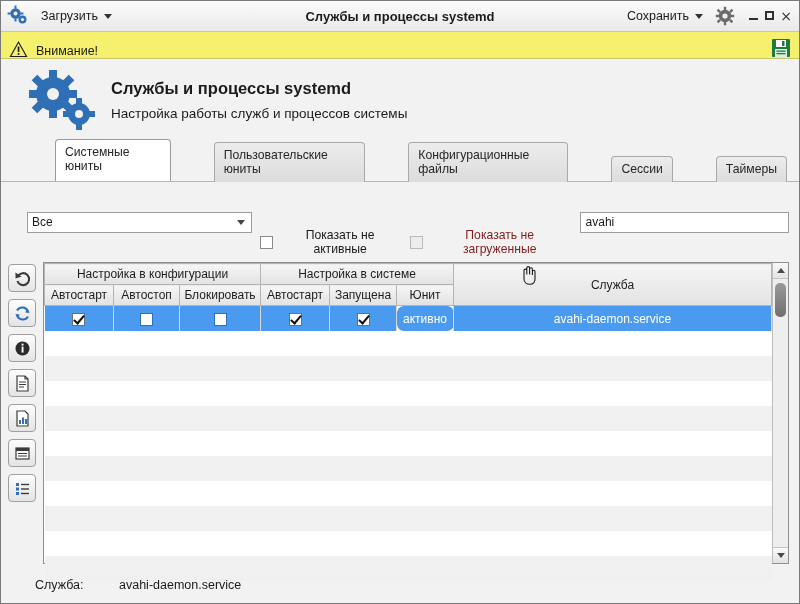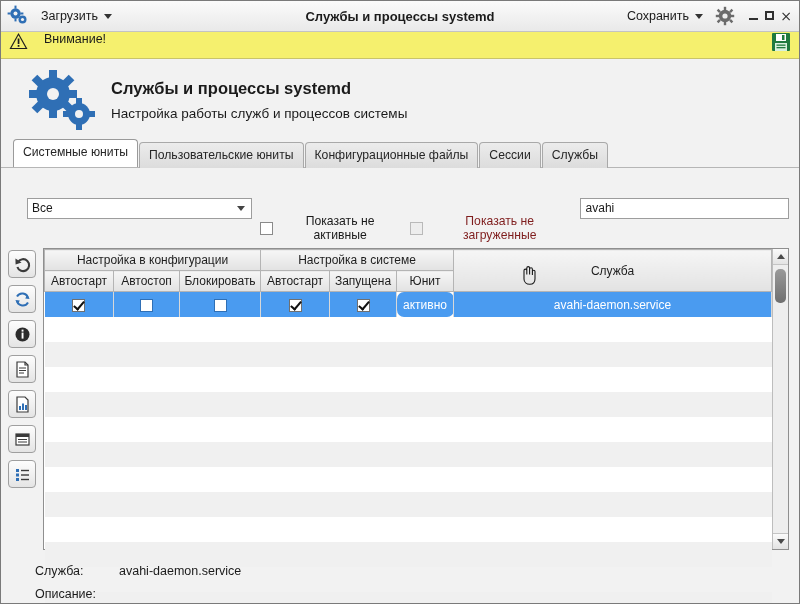--- a/index.html
+++ b/index.html
@@ -99,23 +99,23 @@
     text-align: center;
     font-family: "DejaVu Sans", sans-serif;
   }
 
   
   .warnbar {
     height: 26px;
     background: #f5f06e;
     border-bottom: 1px solid #c9c46a;
     display: flex;
-    align-items: flex-start;
+    align-items: flex-end;
     padding: 0 8px;
-    gap: 16px;
+    gap: 8px;
   }
   .warn-text {
     font-size: 12.5px;
     color: #1a1a1a;
   }
   .save-icon {
     margin-left: auto;
     width: 20px; height: 20px;
   }
 
@@ -157,20 +157,21 @@
     padding: 5px 9px 6px 9px;
     font-size: 12.2px;
     border: 1px solid #a9a9a9;
     border-bottom: none;
     border-radius: 4px 4px 0 0;
     background: linear-gradient(#ececec, #dcdcdc);
     color: #262626;
     cursor: default;
     position: relative;
     top: 1px;
+    margin-left: 42px;
   }
   .tab.active {
     background: #ffffff;
     top: 0;
     padding-bottom: 8px;
     border-color: #9a9a9a;
     z-index: 3;
   }
 
   
@@ -491,21 +492,21 @@
     <div class="tab">
       <span>Пользовательские юниты</span>
     </div>
     <div class="tab">
       <span>Конфигурационные файлы</span>
     </div>
     <div class="tab">
       <span>Сессии</span>
     </div>
     <div class="tab">
-      <span>Службы</span>
+      <span>Таймеры</span>
     </div>
   </div>
 
   <div class="filterbar">
     <div class="combo">
       <span>Все</span>
       <span class="caret"></span>
     </div>
     <div class="chk-wrap">
       <span class="chk"></span>

